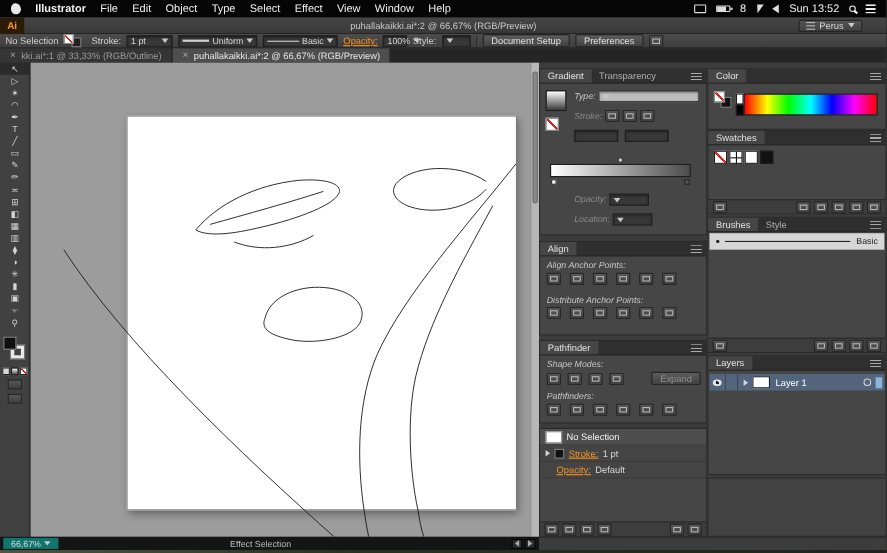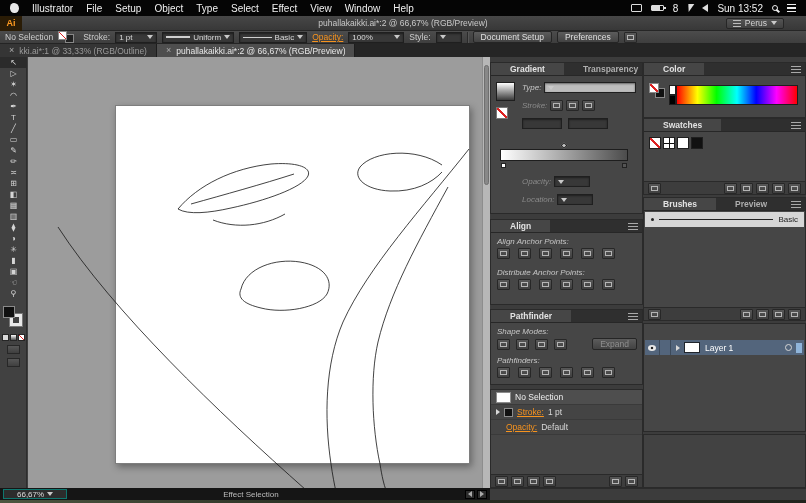--- a/index.html
+++ b/index.html
@@ -3,21 +3,21 @@
 <meta charset="utf-8">
 <style>
   html,body{margin:0;padding:0;background:#222;}
   *{box-sizing:border-box;}
   .app{position:relative;width:806px;height:503px;background:#3f3f3f;overflow:hidden;
        font-family:"Liberation Sans",sans-serif;color:#ddd;-webkit-font-smoothing:antialiased;}
 
   
   .menubar{position:absolute;top:0;left:0;right:0;height:16px;background:#050505;
            display:flex;align-items:center;gap:13px;padding:0 10px;font-size:10px;color:#f0f0f0;}
-  .menubar .appname{font-weight:normal;}
+  .menubar .appname{font-weight:bold;}
   .mb-right{margin-left:auto;display:flex;align-items:center;gap:9px;}
   .apple{width:9px;height:10px;background:#e8e8e8;border-radius:45% 55% 48% 48%;}
   .mb-disp{width:11px;height:8px;border:1px solid #ddd;border-radius:1px;}
   .bat{width:13px;height:6px;border:1px solid #ddd;border-radius:1px;position:relative;
        background:linear-gradient(to right,#ddd 0 72%,transparent 72%);}
   .bat:after{content:"";position:absolute;right:-3px;top:1px;width:2px;height:2px;background:#ddd;}
   .mb-bolt{width:0;height:0;border-left:3px solid transparent;border-right:3px solid transparent;border-top:8px solid #ddd;transform:skewX(-18deg);}
   .mb-vol{width:0;height:0;border-top:4px solid transparent;border-bottom:4px solid transparent;border-right:6px solid #ddd;}
   .sl{width:6px;height:6px;border:1.5px solid #eee;border-radius:50%;position:relative;}
   .sl:after{content:"";position:absolute;width:4px;height:1.5px;background:#eee;right:-3px;bottom:-1px;transform:rotate(40deg);}
@@ -89,21 +89,21 @@
   .artboard{position:absolute;left:87px;top:48px;width:355px;height:359px;background:#fff;
             border:1px solid #7e7e7e;box-shadow:2px 3px 7px rgba(0,0,0,.35);}
   .artsvg{position:absolute;left:0;top:0;width:462px;height:431px;pointer-events:none;}
   .vscroll{position:absolute;right:0;top:0;bottom:0;width:8px;background:#b7b7b7;border-left:1px solid #8d8d8d;}
   .vthumb{position:absolute;left:1px;right:1px;top:8px;height:120px;background:#888;border-radius:3px;border:1px solid #6f6f6f;}
 
   
   .dock{position:absolute;left:490px;right:0;top:0;bottom:0;background:#3c3c3c;}
   .panel{position:absolute;background:#464646;border:1px solid #2a2a2a;}
   .ptabs{height:13px;background:#2f2f2f;display:flex;align-items:stretch;font-size:8.5px;color:#aeaeae;border-bottom:1px solid #272727;}
-  .ptab{display:flex;align-items:center;padding:0 19px;white-space:nowrap;font-weight:bold;}
+  .ptab{display:flex;align-items:center;padding:0 7px;white-space:nowrap;}
   .ptab.on{background:#464646;color:#e2e2e2;}
   .pmenu{margin-left:auto;align-self:center;margin-right:4px;width:10px;height:7px;
          background:repeating-linear-gradient(#a9a9a9 0 1px,transparent 1px 3px);}
   .plabel{font-size:8px;color:#c6c6c6;white-space:nowrap;font-style:italic;}
   .plabel.dis{color:#8a8a8a;}
   .row{display:flex;align-items:center;gap:3px;}
   .olink{color:#f7931e;text-decoration:underline;font-size:8.5px;}
 
   
   .grad-thumb{position:absolute;left:5px;top:19px;width:19px;height:19px;background:linear-gradient(#fff,#3a3a3a);border:1px solid #1f1f1f;}
@@ -159,41 +159,41 @@
            border-bottom:1px solid #3a3a3a;background:#444;color:#d8d8d8;}
   .app-row.hd{background:#4e4e4e;color:#f0f0f0;}
   .asw{width:15px;height:11px;background:#fff;border:1px solid #8c8c8c;}
   .asw-s{width:9px;height:9px;background:#111;border:1px solid #8c8c8c;}
   .asw-n{width:9px;height:9px;border:1px solid #8c8c8c;
          background:linear-gradient(to top right,transparent 40%,#d22 40%,#d22 60%,transparent 60%),#fff;}
 
   
   .statusbar{position:absolute;top:488px;left:0;width:490px;height:12px;background:#151515;
              display:flex;align-items:center;gap:6px;padding:0 3px;font-size:8px;color:#bdbdbd;}
-  .zoombox{display:flex;align-items:center;gap:3px;background:#2c2c2c;border:1px solid #0f766e;
-           height:10px;padding:0 13px;color:#ddd;}
+  .zoombox{display:flex;align-items:center;gap:3px;background:#2c2c2c;border:5px solid #0f766e;
+           height:10px;padding:0 2px;color:#ddd;}
   .status-text{margin-left:150px;}
   .sb-arrows{margin-left:auto;display:flex;gap:2px;}
   .sb-btn{width:10px;height:9px;background:#2c2c2c;border:1px solid #000;display:flex;align-items:center;justify-content:center;}
   .tri-l{width:0;height:0;border-top:3px solid transparent;border-bottom:3px solid transparent;border-right:4px solid #aaa;}
   .tri-r{width:0;height:0;border-top:3px solid transparent;border-bottom:3px solid transparent;border-left:4px solid #aaa;}
   .dockfoot{position:absolute;top:488px;left:490px;right:0;height:12px;background:#3c3c3c;border-top:1px solid #2b2b2b;}
   .desktop-edge{position:absolute;bottom:0;left:0;right:0;height:3px;
                 background:linear-gradient(to right,#4d5640,#2a3024 40%,#20241d);}
 </style>
 </head>
 <body>
 
 <div class="app">
 
   <div class="menubar">
     <span class="apple"></span>
     <span class="appname">Illustrator</span>
     <span>File</span>
-    <span>Setup</span>
+    <span>Edit</span>
     <span>Object</span>
     <span>Type</span>
     <span>Select</span>
     <span>Effect</span>
     <span>View</span>
     <span>Window</span>
     <span>Help</span>
     <span class="mb-right">
       <span class="mb-disp"></span>
       <span class="bat"></span>
@@ -231,21 +231,21 @@
       <span class="stroke-line"></span>
       <span>Uniform</span>
       <span class="caret"></span>
     </span>
     <span class="fld dd" style="width:68px">
       <span class="stroke-line thin"></span>
       <span>Basic</span>
       <span class="caret"></span>
     </span>
     <span class="cb-label olink">Opacity:</span>
-    <span class="fld dd" style="width:56px">
+    <span class="fld dd" style="width:22px">
       <span>100%</span>
       <span class="caret"></span>
     </span>
     <span class="cb-label">Style:</span>
     <span class="fld dd" style="width:26px">
       <span class="caret"></span>
     </span>
     <span class="sep"></span>
     <span class="btn">Document Setup</span>
     <span class="btn">Preferences</span>
@@ -516,39 +516,43 @@
           <span class="ibtn"></span>
           <span class="ibtn"></span>
           <span class="ibtn"></span>
           <span class="ibtn"></span>
         </div>
       </div>
 
       <div class="panel" style="left:153px;top:140px;width:163px;height:124px;">
         <div class="ptabs">
           <span class="ptab on">Brushes</span>
-          <span class="ptab">Preview</span>
+          <span class="ptab">Style</span>
           <span class="pmenu"></span>
         </div>
         <div class="brush-row">
           <span class="brush-dot"></span>
           <span class="brush-line"></span>
           <span class="brush-name">Basic</span>
         </div>
         <div class="pfoot">
           <span class="ibtn"></span>
           <span class="spacer"></span>
           <span class="ibtn"></span>
           <span class="ibtn"></span>
           <span class="ibtn"></span>
           <span class="ibtn"></span>
         </div>
       </div>
 
       <div class="panel" style="left:153px;top:266px;width:163px;height:109px;">
+        <div class="ptabs">
+          <span class="ptab on">Layers</span>
+          <span class="pmenu"></span>
+        </div>
         <div class="layer-row">
           <span class="cell" style="width:15px">
               <span class="eye"></span>
             </span>
           <span class="cell" style="width:11px"></span>
           <span class="cell" style="width:13px;border-right:none">
               <span class="chev"></span>
             </span>
           <span class="thumb"></span>
           <span style="margin-left:5px">Layer 1</span>

